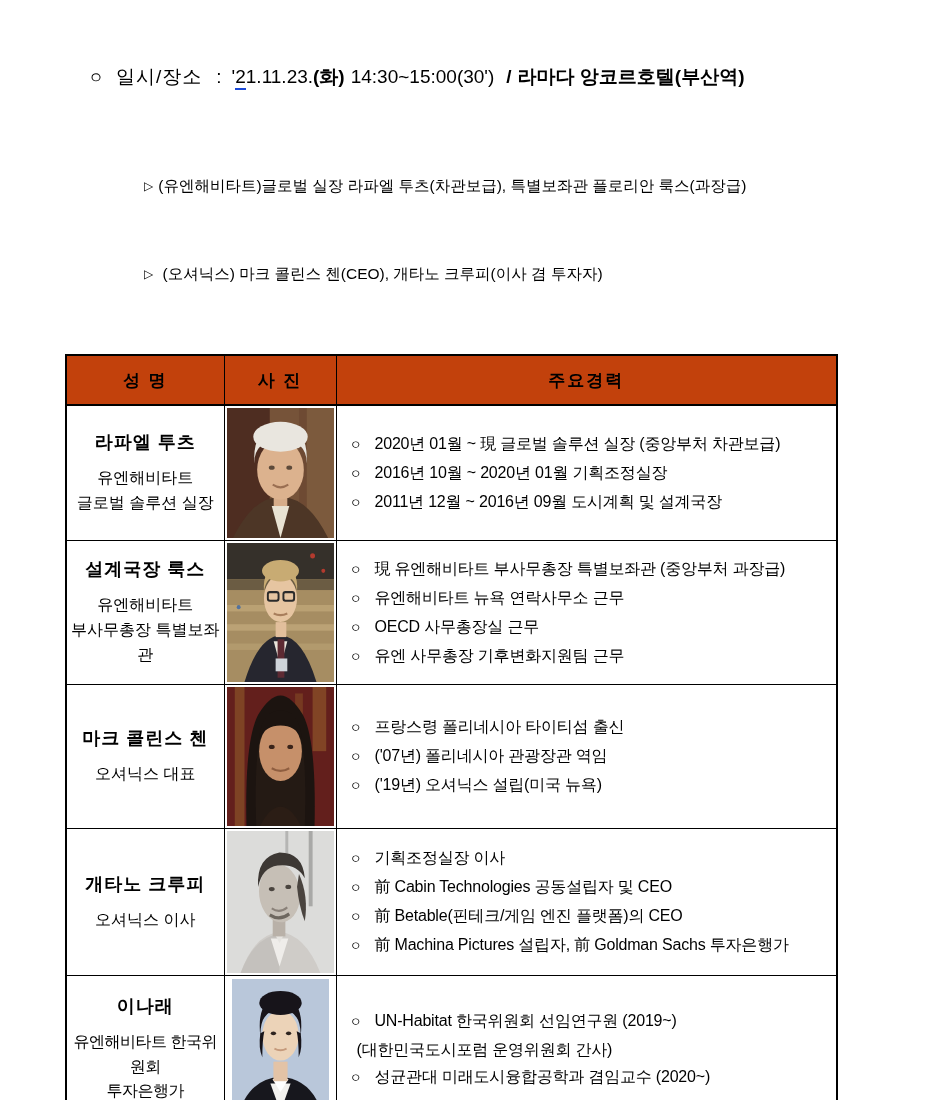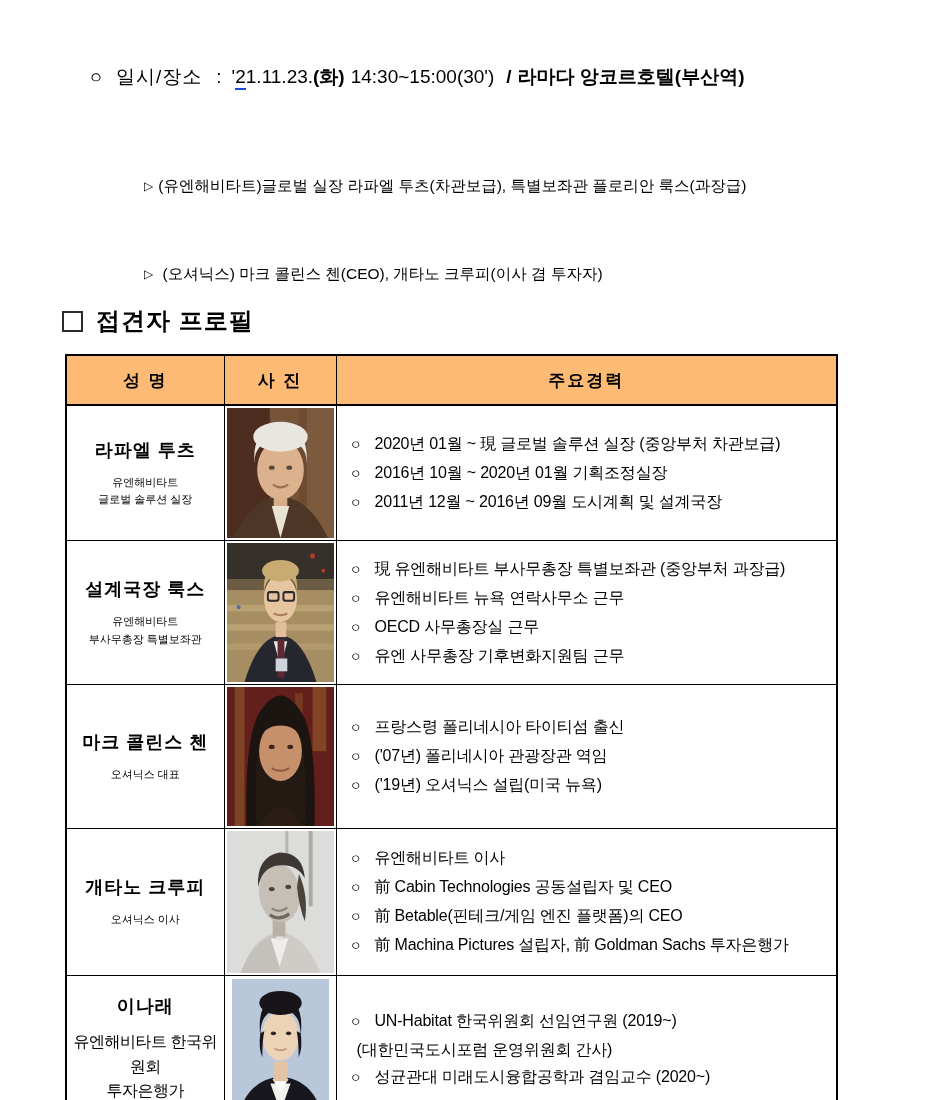--- a/index.html
+++ b/index.html
@@ -25,25 +25,25 @@
   .seg-time{margin:0 6px;}
   .seg-slash{font-weight:700;margin:0 6px;}
   .sub-line{position:absolute;font-size:15.5px;white-space:nowrap;padding-left:41px;}
   #sub1{left:103px;top:176px;}
   #sub2{left:103px;top:222px;margin-top:42px;}
   .tri{font-size:12px;margin-right:5px;vertical-align:1px;}
   
   table.profile{position:absolute;left:65px;top:354px;width:771px;
     border-collapse:collapse;table-layout:fixed;border:2px solid #000;}
   .profile th,.profile td{border:1px solid #000;}
-  .profile th{height:46px;background:#fdba74;font-size:17px;font-weight:700;
+  .profile th{height:46px;background:#c2410c;font-size:17px;font-weight:700;
     text-align:center;letter-spacing:2px;border-bottom:2px solid #000;}
   td.name{text-align:center;vertical-align:middle;padding:4px 2px;}
   .p-name{font-size:18px;font-weight:700;letter-spacing:1px;}
-  .p-aff{font-size:11px;margin-top:12px;line-height:1.55;}
+  .p-aff{font-size:16px;margin-top:12px;line-height:1.55;}
   .row5 .p-aff{font-size:16px;letter-spacing:-0.5px;}
   td.photo{padding:2px;height:100%;}
   .photo-box{width:100%;height:100%;line-height:0;}
   .photo-box svg{width:100%;height:100%;display:block;}
   td.photo.pad5{padding:3px 7px 6px 7px;}
   td.career{vertical-align:middle;padding:6px 8px 6px 13px;}
   .c-item{display:flex;font-size:16px;line-height:27px;letter-spacing:-0.2px;}
   .c-marker{flex:none;width:25px;font-size:12.5px;padding-top:2px;}
   .c-item.cont .c-marker{width:7px;}
   
@@ -61,24 +61,20 @@
   </div>
 
 
   <div class="sub-line" id="sub1">
     <span class="tri">▷</span><span>(유엔해비타트)글로벌 실장 라파엘 투츠(차관보급), 특별보좌관 플로리안 룩스(과장급)</span>
   </div>
   <div class="sub-line" id="sub2">
     <span class="tri">▷</span> <span>(오셔닉스) 마크 콜린스 첸(CEO), 개타노 크루피(이사 겸 투자자)</span>
   </div>
 
-  <div class="sec-title" id="sec2">
-    <span class="box-icon"></span>
-    <span>접견자 프로필</span>
-  </div>
 
   <table class="profile">
     <colgroup>
         <col style="width:158px">
         <col style="width:112px">
         <col style="width:501px">
       </colgroup>
     <tbody>
         <tr>
       <th>성 명</th>
@@ -248,21 +244,21 @@
             <ellipse cx="46" cy="54" rx="3" ry="2" fill="#4a443f"></ellipse>
             <ellipse cx="63" cy="52" rx="3" ry="2" fill="#4a443f"></ellipse>
             <path d="M46 72 Q54 77 62 71" stroke="#8a8179" stroke-width="2" fill="none"></path>
             <path d="M44 78 Q54 84 64 77" stroke="#6e675f" stroke-width="3" fill="none"></path>
           </svg>
         </div>
       </td>
       <td class="career">
         <div class="c-item">
               <span class="c-marker">ㅇ</span>
-              <span>유엔해비타트 이사</span>
+              <span>기획조정실장 이사</span>
             </div>
         <div class="c-item">
               <span class="c-marker">ㅇ</span>
               <span>前 Cabin Technologies 공동설립자 및 CEO</span>
             </div>
         <div class="c-item">
               <span class="c-marker">ㅇ</span>
               <span>前 Betable(핀테크/게임 엔진 플랫폼)의 CEO</span>
             </div>
         <div class="c-item">

